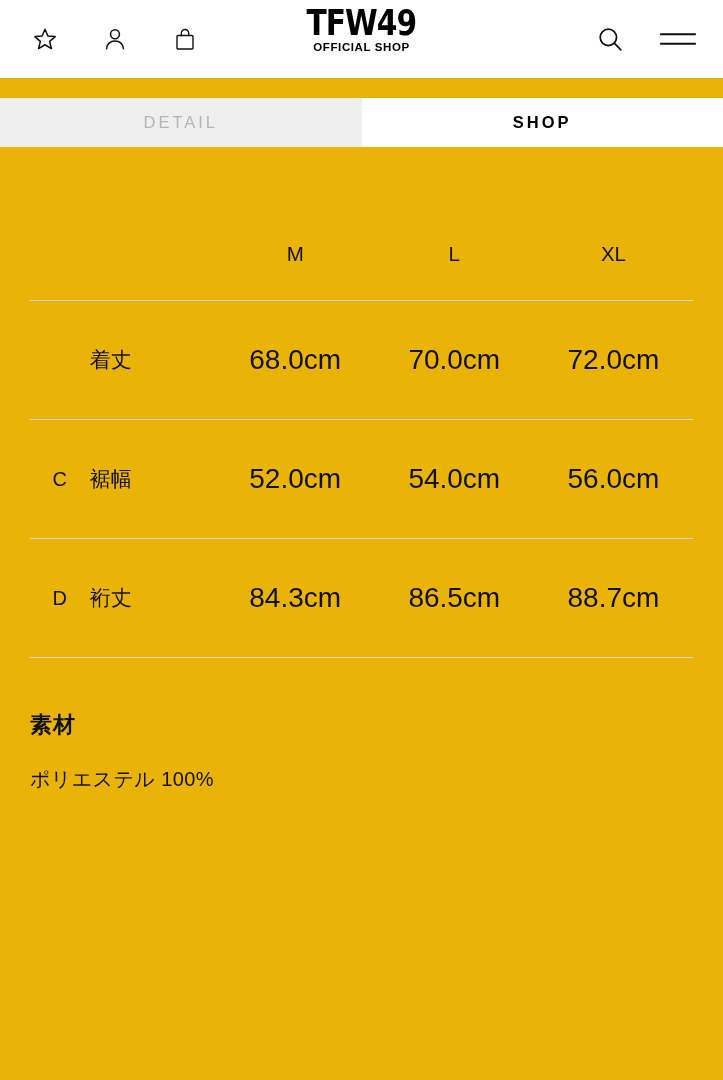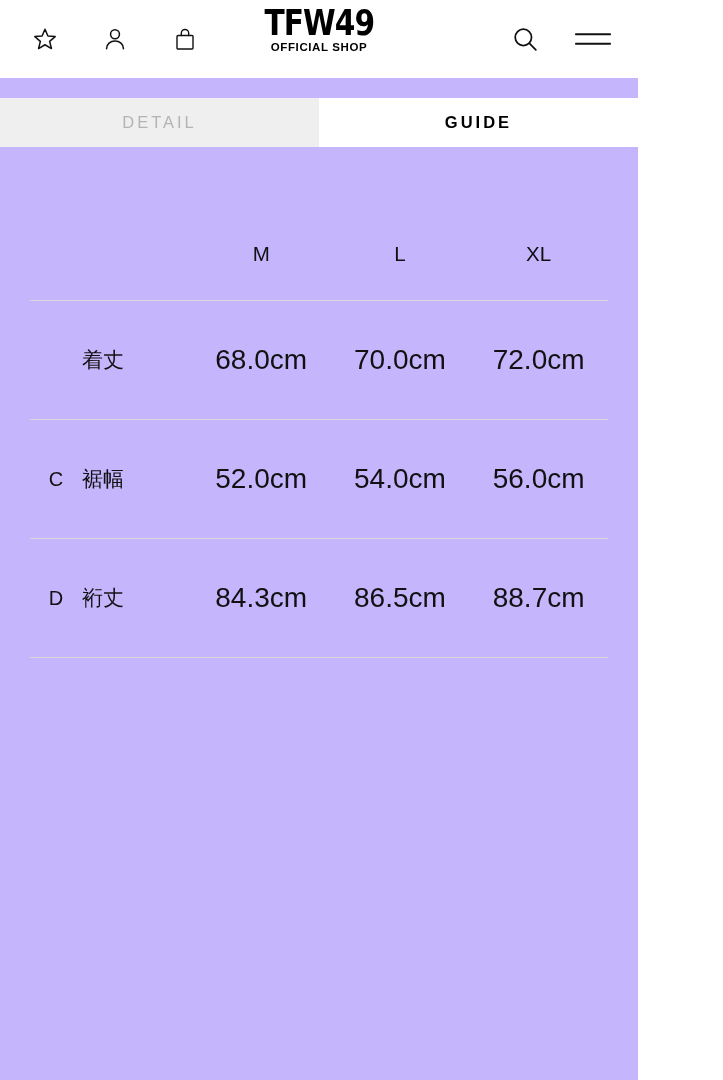--- a/index.html
+++ b/index.html
@@ -6,23 +6,23 @@
   html, body {
     width: 723px;
     height: 1080px;
     background: #ffffff;
     font-family: "Liberation Sans", "DejaVu Sans", sans-serif;
     color: #111111;
     overflow: hidden;
   }
   .page {
     position: relative;
-    width: 638px;
+    width: 723px;
     height: 1080px;
-    background: #c4b5fd;
+    background: #eab308;
   }
 
   
   .header {
     position: relative;
     height: 78px;
     display: flex;
     align-items: center;
     padding: 0 26px;
     background: #ffffff;
@@ -210,21 +210,21 @@
         <svg width="40" height="26" viewBox="0 0 40 26" fill="none" stroke="#111" stroke-width="2">
           <line x1="2" y1="8" x2="38" y2="8" stroke-linecap="round"></line>
           <line x1="2" y1="18" x2="38" y2="18" stroke-linecap="round"></line>
         </svg>
       </button>
     </div>
   </div>
 
   <div class="tabs">
     <button class="tab inactive">DETAIL</button>
-    <button class="tab active">GUIDE</button>
+    <button class="tab active">SHOP</button>
   </div>
 
   <div class="table-wrap">
     <table class="size-table">
       <colgroup>
         <col class="col-letter">
           <col class="col-label">
         <col class="col-val">
           <col class="col-val">
           <col class="col-val">
@@ -257,14 +257,18 @@
           <td class="letter">D</td>
           <td class="label">裄丈</td>
           <td class="val">84.3cm</td>
           <td class="val">86.5cm</td>
           <td class="val">88.7cm</td>
         </tr>
       </tbody>
     </table>
   </div>
 
+  <div class="material">
+    <div class="material-title">素材</div>
+    <div class="material-body">ポリエステル 100%</div>
+  </div>
 
 </div>
 
 </body></html>

